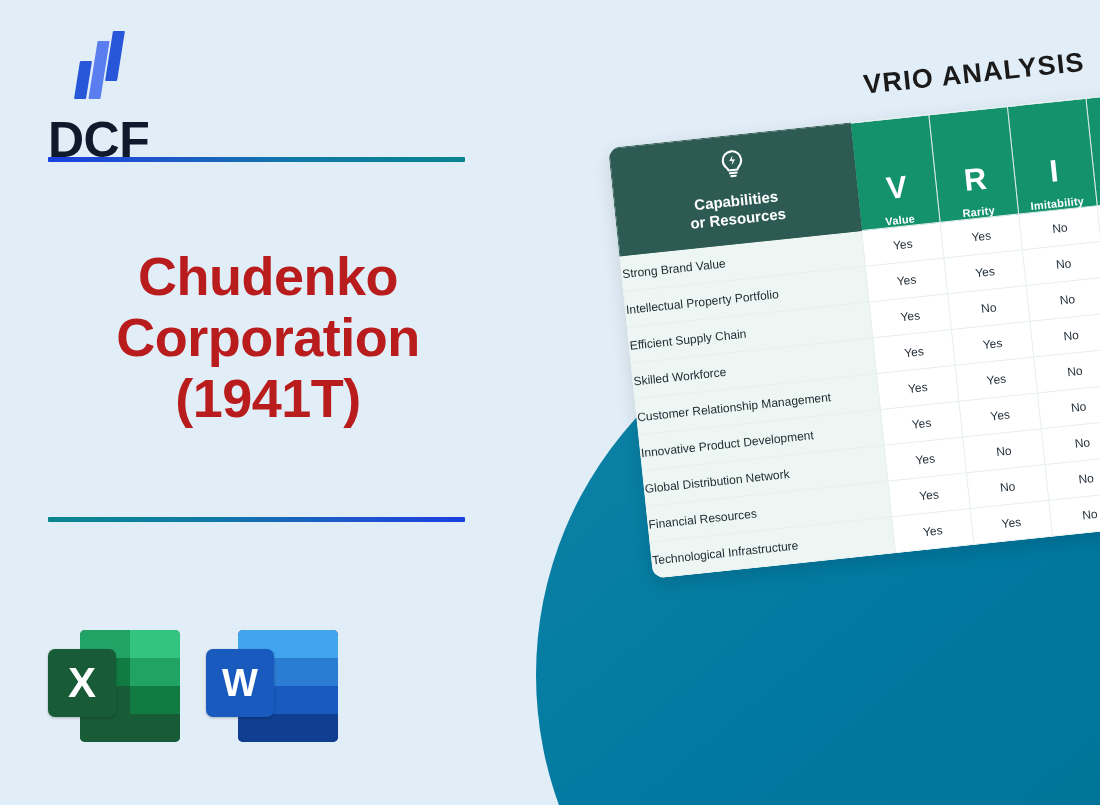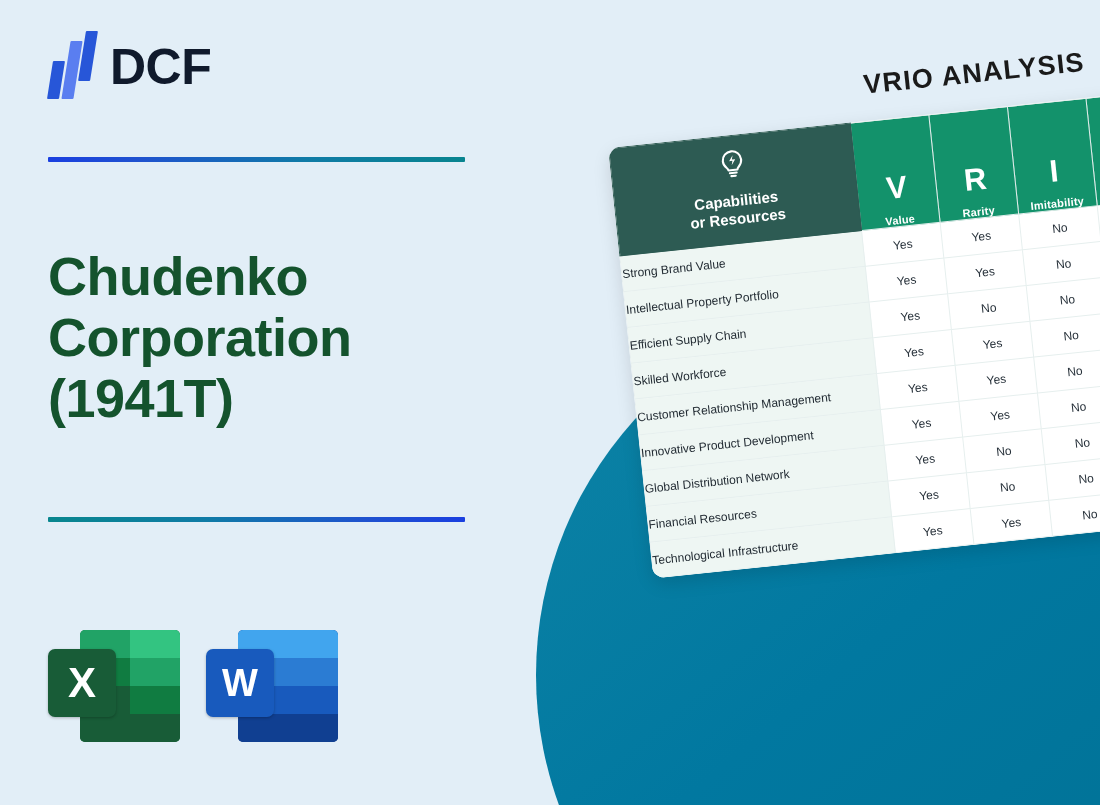--- a/index.html
+++ b/index.html
@@ -35,20 +35,21 @@
     z-index: 3;
   }
 
   
   #logo-wrap {
     position: absolute;
     left: 48px; top: 33px;
     display: flex;
     align-items: center;
     gap: 14px;
+    flex-direction: column;
   }
   #logo-mark {
     position: relative;
     width: 48px; height: 68px;
   }
   #logo-mark span {
     position: absolute;
     display: block;
     width: 12px;
     transform: skewX(-9deg);
@@ -84,21 +85,22 @@
 
   
   #page-title {
     position: absolute;
     left: 48px; top: 246px;
     width: 440px;
     font-size: 54px;
     font-weight: 700;
     line-height: 1.13;
     letter-spacing: -0.5px;
-    color: #14532d;
+    color: #b91c1c;
+    text-align: center;
   }
 
   
   #office-icons {
     position: absolute;
     left: 48px; top: 624px;
     display: flex;
     gap: 26px;
   }
   .office-icon { position: relative; width: 132px; height: 118px; }

